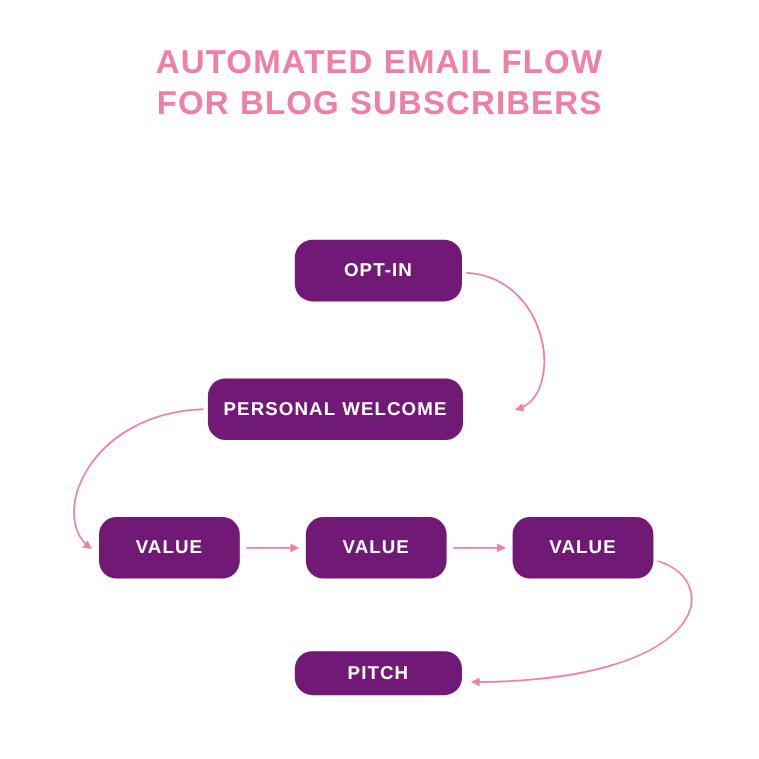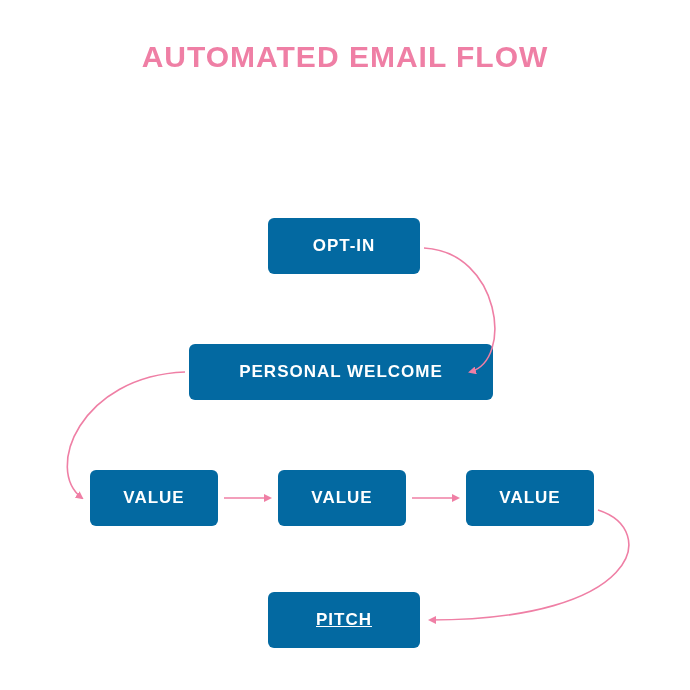--- a/index.html
+++ b/index.html
@@ -18,66 +18,67 @@
     width: 690px;
     text-align: center;
     font-size: 30px;
     font-weight: 700;
     letter-spacing: 1px;
     line-height: 1.25;
     color: #ef7fa5;
   }
   .node {
     position: absolute;
-    background: #0369a1;
+    background: #701a75;
     color: #ffffff;
     font-weight: 900;
     font-size: 17px;
     letter-spacing: 1px;
-    border-radius: 6px;
+    border-radius: 16px;
     display: flex;
     align-items: center;
     justify-content: center;
     text-align: center;
   }
   svg.arrows {
     position: absolute;
     top: 0; left: 0;
     width: 690px; height: 690px;
     pointer-events: none;
   }
 </style>
 </head>
 <body>
 
 <div class="title">
   <span>AUTOMATED EMAIL FLOW</span><br>
+  <span>FOR BLOG SUBSCRIBERS</span>
 </div>
 
 <div class="node" style="left:268px; top:218px; width:152px; height:56px;">
   <span>OPT-IN</span>
 </div>
 
-<div class="node" style="left:189px; top:344px; width:304px; height:56px;align-items:center;">
+<div class="node" style="left:189px; top:344px; width:232px; height:56px;align-items:center;">
   <span>PERSONAL WELCOME</span>
 </div>
 
 <div class="node" style="left:90px; top:470px; width:128px; height:56px;">
   <span>VALUE</span>
 </div>
 
 <div class="node" style="left:278px; top:470px; width:128px; height:56px;">
   <span>VALUE</span>
 </div>
 
 <div class="node" style="left:466px; top:470px; width:128px; height:56px;">
   <span>VALUE</span>
 </div>
 
-<div class="node" style="left:268px; top:592px; width:152px; height:56px;text-decoration:underline;">
+<div class="node" style="left:268px; top:592px; width:152px; height:40px;">
   <span>PITCH</span>
 </div>
 
 <svg class="arrows" viewBox="0 0 690 690">
   <defs>
     <marker id="arrowhead" markerWidth="8" markerHeight="8" refX="6" refY="4" orient="auto" markerUnits="userSpaceOnUse">
       <path d="M0,0 L8,4 L0,8 Z" fill="#ef7fa5"></path>
     </marker>
   </defs>
   <g stroke="#ef7fa5" stroke-width="1.6" fill="none" marker-end="url(#arrowhead)">

